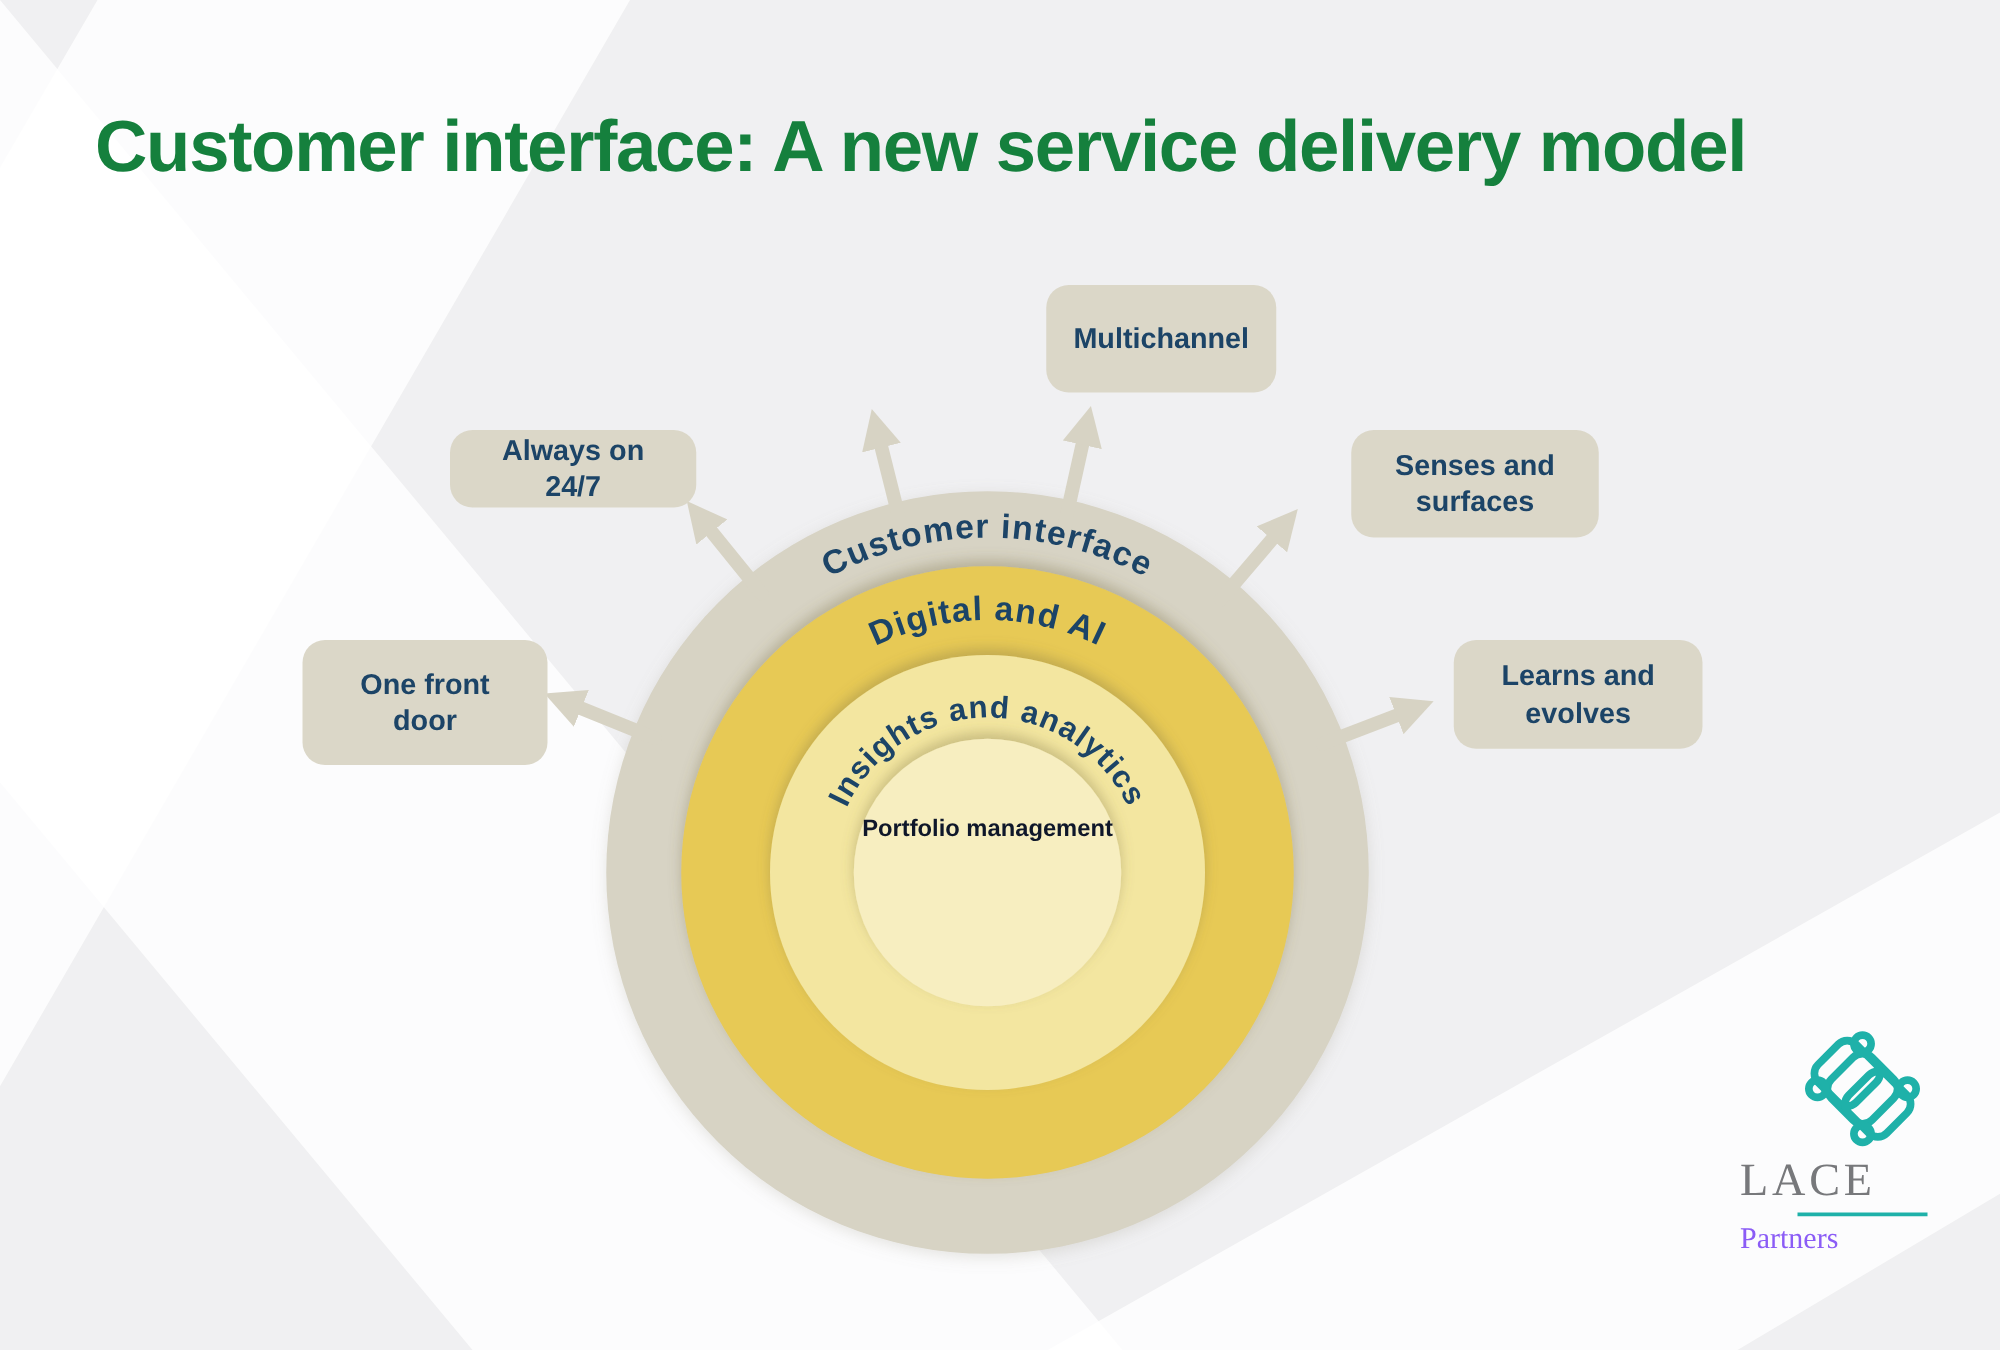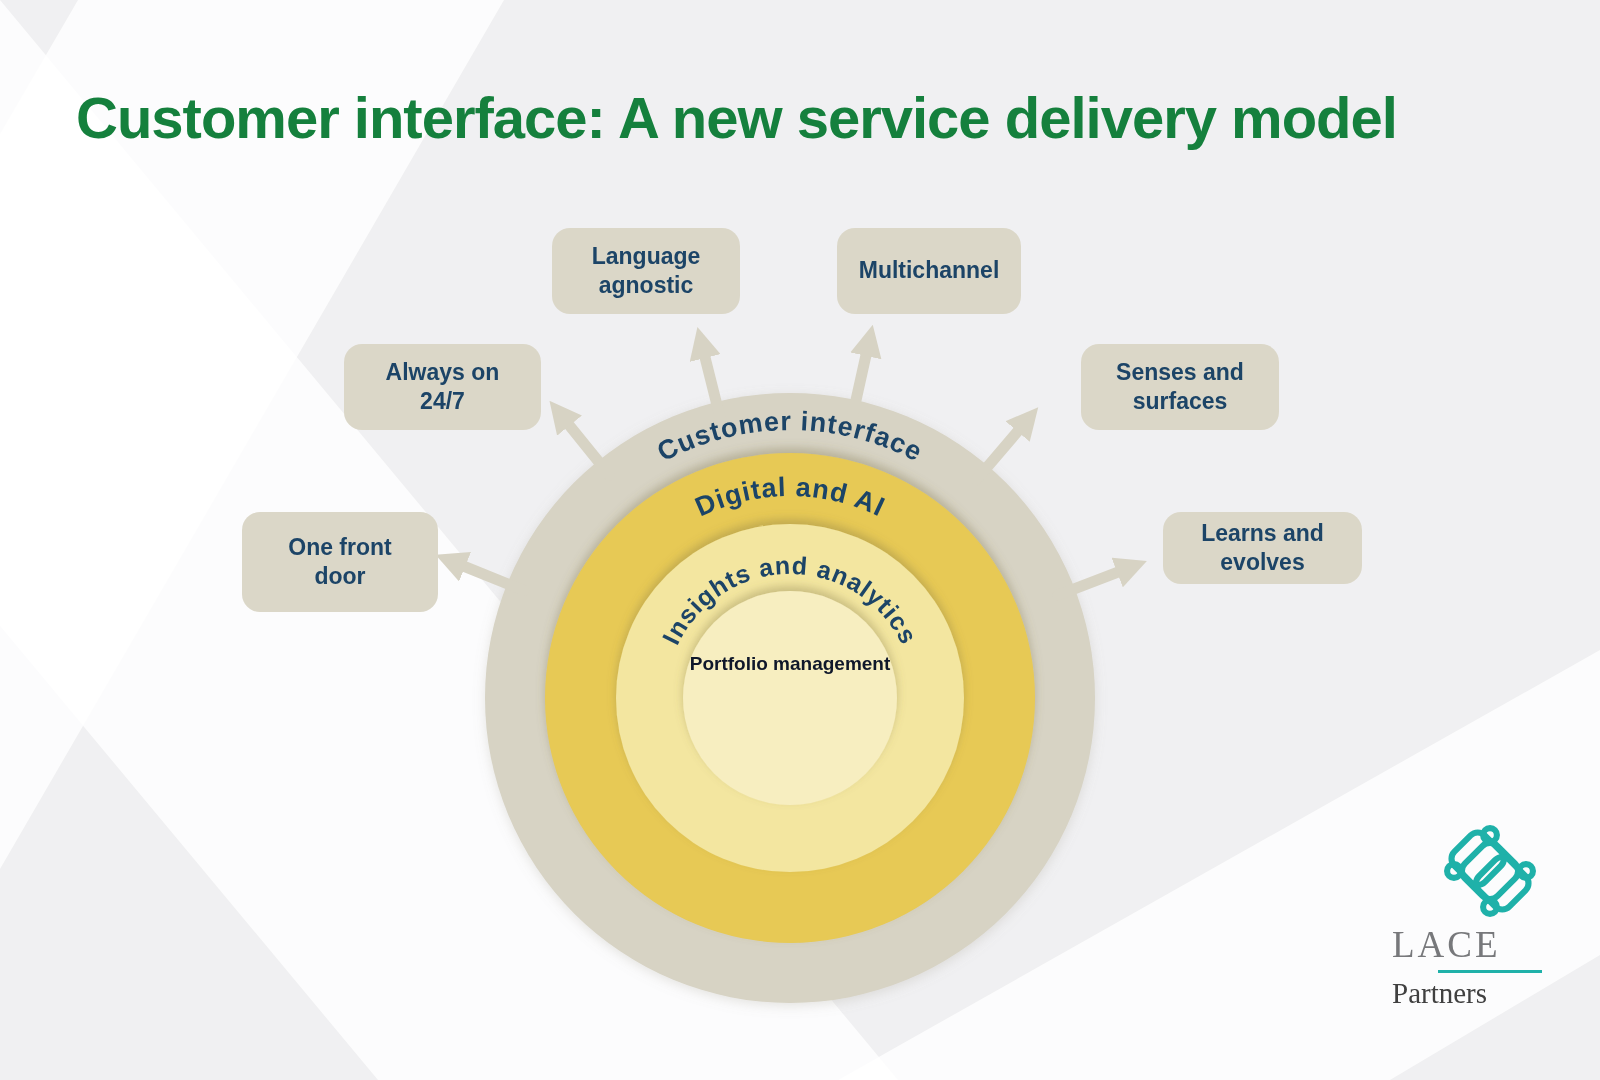--- a/index.html
+++ b/index.html
@@ -17,24 +17,24 @@
   }
 
   .callout{
     position:absolute;display:flex;align-items:center;justify-content:center;
     background:#dbd7c8;border-radius:18px;
     color:#1c4467;font-size:23px;font-weight:700;line-height:1.28;text-align:center;
   }
   .callout .cw{max-width:145px;}
   .co-language   {left:552px; top:228px; width:188px; height:86px;}
   .co-multichannel{left:837px; top:228px; width:184px; height:86px;}
-  .co-always     {left:344px; top:344px; width:197px; height:86px;}
+  .co-always     {left:360px; top:344px; width:197px; height:62px;}
   .co-senses     {left:1057px;top:344px; width:198px; height:86px;margin-left:24px;}
   .co-onefront   {left:242px; top:512px; width:196px; height:100px;}
-  .co-learns     {left:1163px;top:512px; width:199px; height:72px;}
+  .co-learns     {left:1163px;top:512px; width:199px; height:87px;}
 
   .center-label{
     position:absolute;left:665px;top:652px;width:250px;
     text-align:center;color:#0f172a;
     font-size:19px;font-weight:700;line-height:1.27;
   }
 
   .ring-label{font-weight:700;fill:#1c4467;letter-spacing:1px;}
   .ring-label.outer{font-size:27px;}
   .ring-label.mid{font-size:27px;}
@@ -46,21 +46,21 @@
     text-align:left;
   }
   .logo .knot{display:block;margin:0 auto 8px auto;}
   .logo .lace{
     font-family:"Liberation Serif","DejaVu Serif",serif;
     font-size:37px;letter-spacing:3px;color:#77787b;line-height:1;
   }
   .logo .rule{width:104px;height:3px;background:#1fb1a9;margin:7px auto 6px auto;}
   .logo .partners{
     font-family:"Liberation Serif","DejaVu Serif",serif;
-    font-size:29px;color:#404040;line-height:1;
+    font-size:24px;color:#8b5cf6;line-height:1;
   }
 </style>
 </head>
 <body>
 
 <div class="canvas">
 
   <svg class="diagram" viewBox="0 0 1600 1080" xmlns="http://www.w3.org/2000/svg">
     <defs>
       <marker id="ah" viewBox="0 0 10 10" refX="0.5" refY="5" markerWidth="2.9" markerHeight="2.9" orient="auto">
@@ -104,23 +104,20 @@
       <line class="arrow-shaft" x1="609.4" y1="475.0" x2="568.5" y2="424.4" marker-end="url(#ah)"></line>
       <line class="arrow-shaft" x1="720.6" y1="419.5" x2="704.8" y2="356.5" marker-end="url(#ah)"></line>
       <line class="arrow-shaft" x1="852.1" y1="417.8" x2="866.2" y2="354.3" marker-end="url(#ah)"></line>
       <line class="arrow-shaft" x1="976.4" y1="479.8" x2="1018.6" y2="430.3" marker-end="url(#ah)"></line>
       <line class="arrow-shaft" x1="1058.0" y1="595.1" x2="1118.6" y2="571.9" marker-end="url(#ah)"></line>
     </g>
   </svg>
 
   <div class="page-title">Customer interface: A new service delivery model</div>
 
-  <div class="callout co-language">
-    <span class="cw">Language agnostic</span>
-  </div>
   <div class="callout co-multichannel">
     <span>Multichannel</span>
   </div>
   <div class="callout co-always">
     <span class="cw">Always on 24/7</span>
   </div>
   <div class="callout co-senses">
     <span class="cw">Senses and surfaces</span>
   </div>
   <div class="callout co-onefront">

